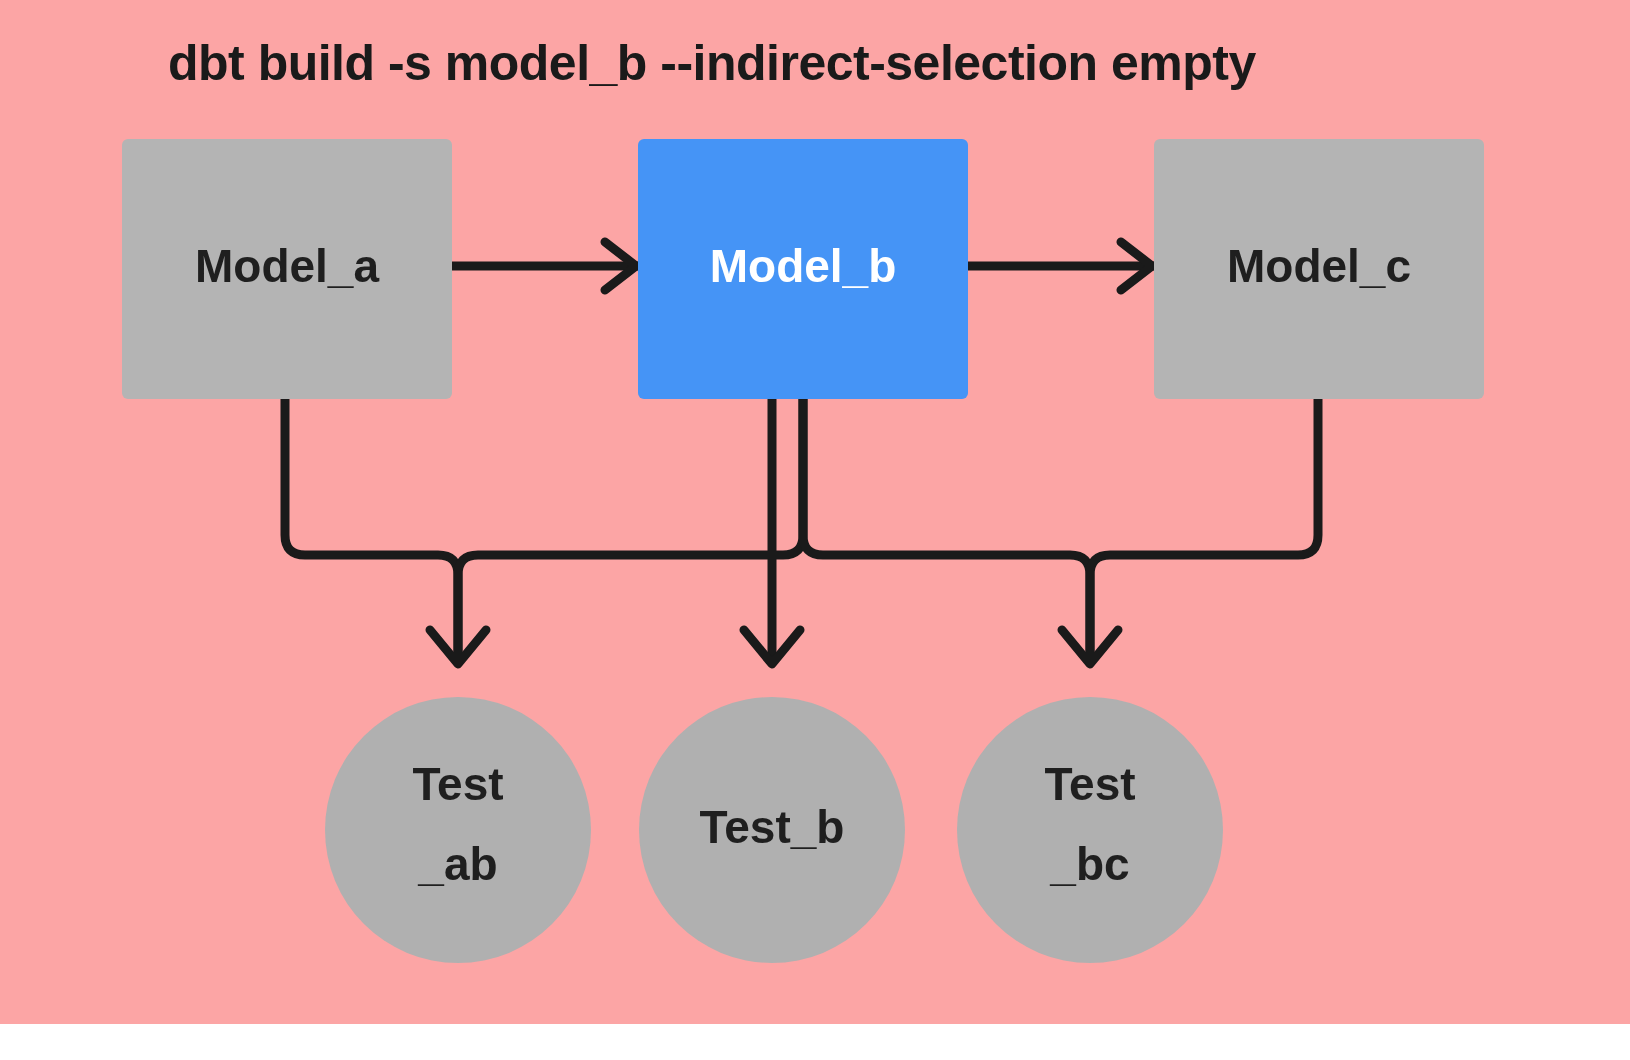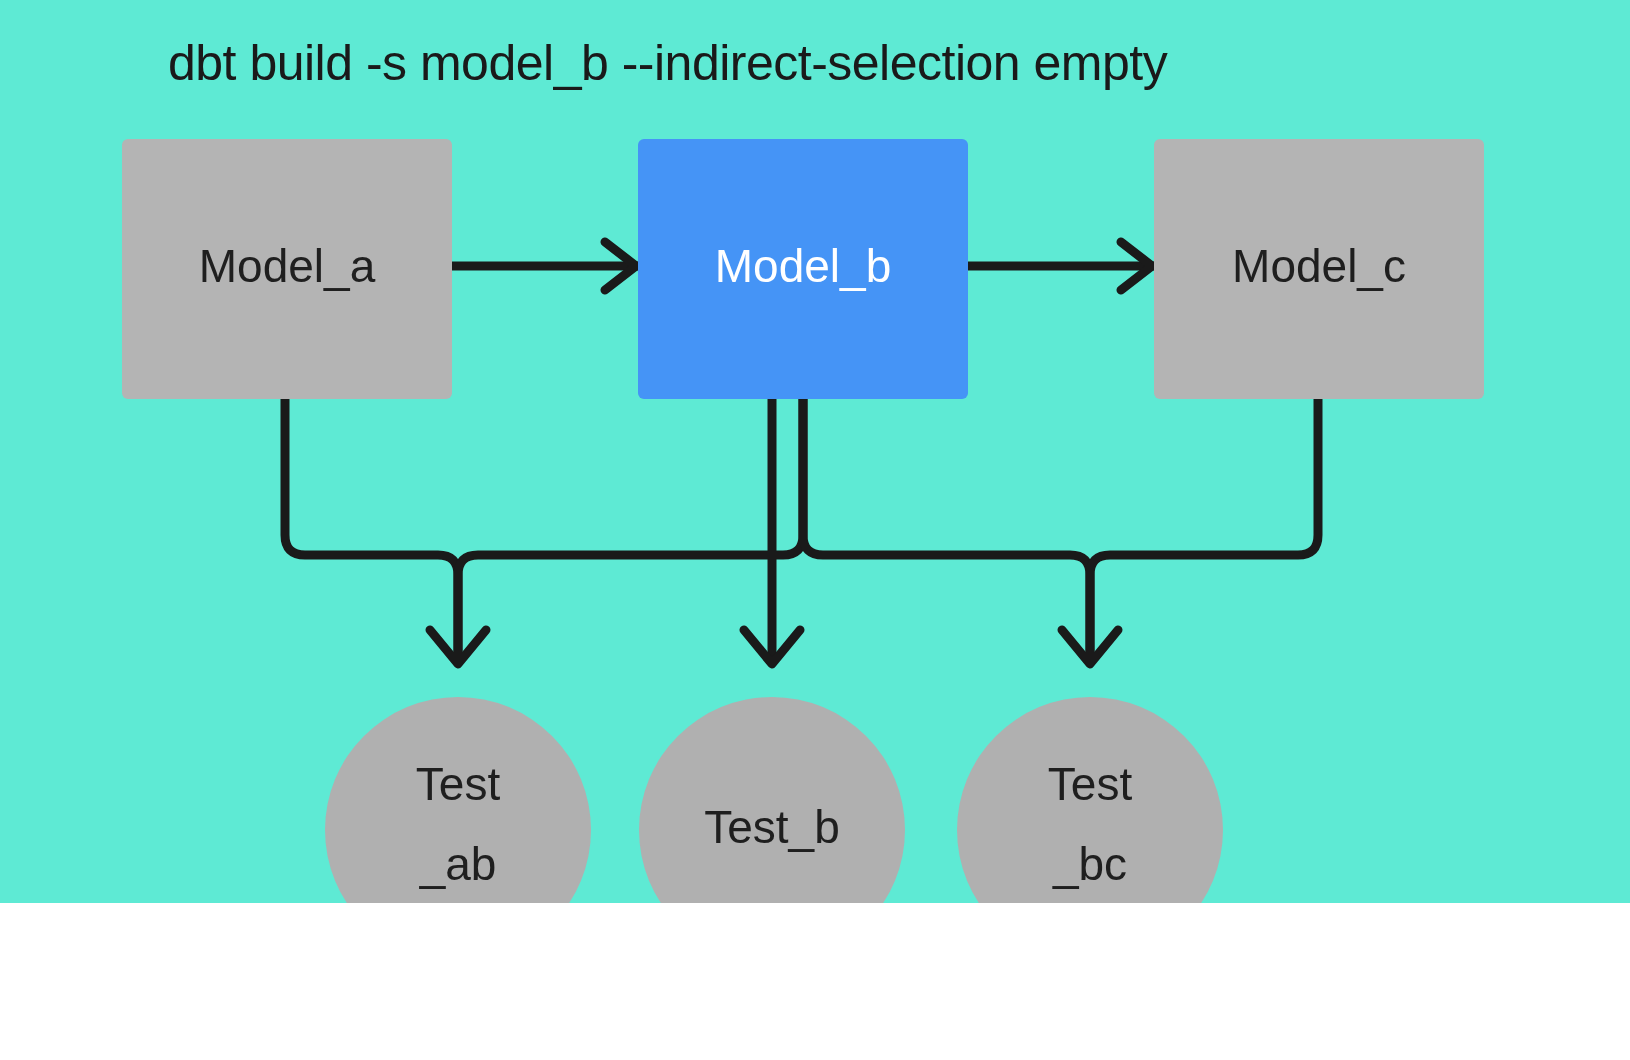--- a/index.html
+++ b/index.html
@@ -3,24 +3,25 @@
 <meta charset="utf-8">
 <style>
   html, body {
     margin: 0;
     padding: 0;
     background: #ffffff;
   }
   #canvas {
     position: relative;
     width: 1630px;
-    height: 903px;
-    background: #5eead4;
+    height: 1024px;
+    background: #fca5a5;
     overflow: hidden;
     font-family: "Liberation Sans", sans-serif;
+    font-weight: bold;
   }
   #diagram-svg {
     position: absolute;
     left: 0;
     top: 0;
     width: 1630px;
     height: 1060px;
   }
   .title-text {
     font-size: 50px;

